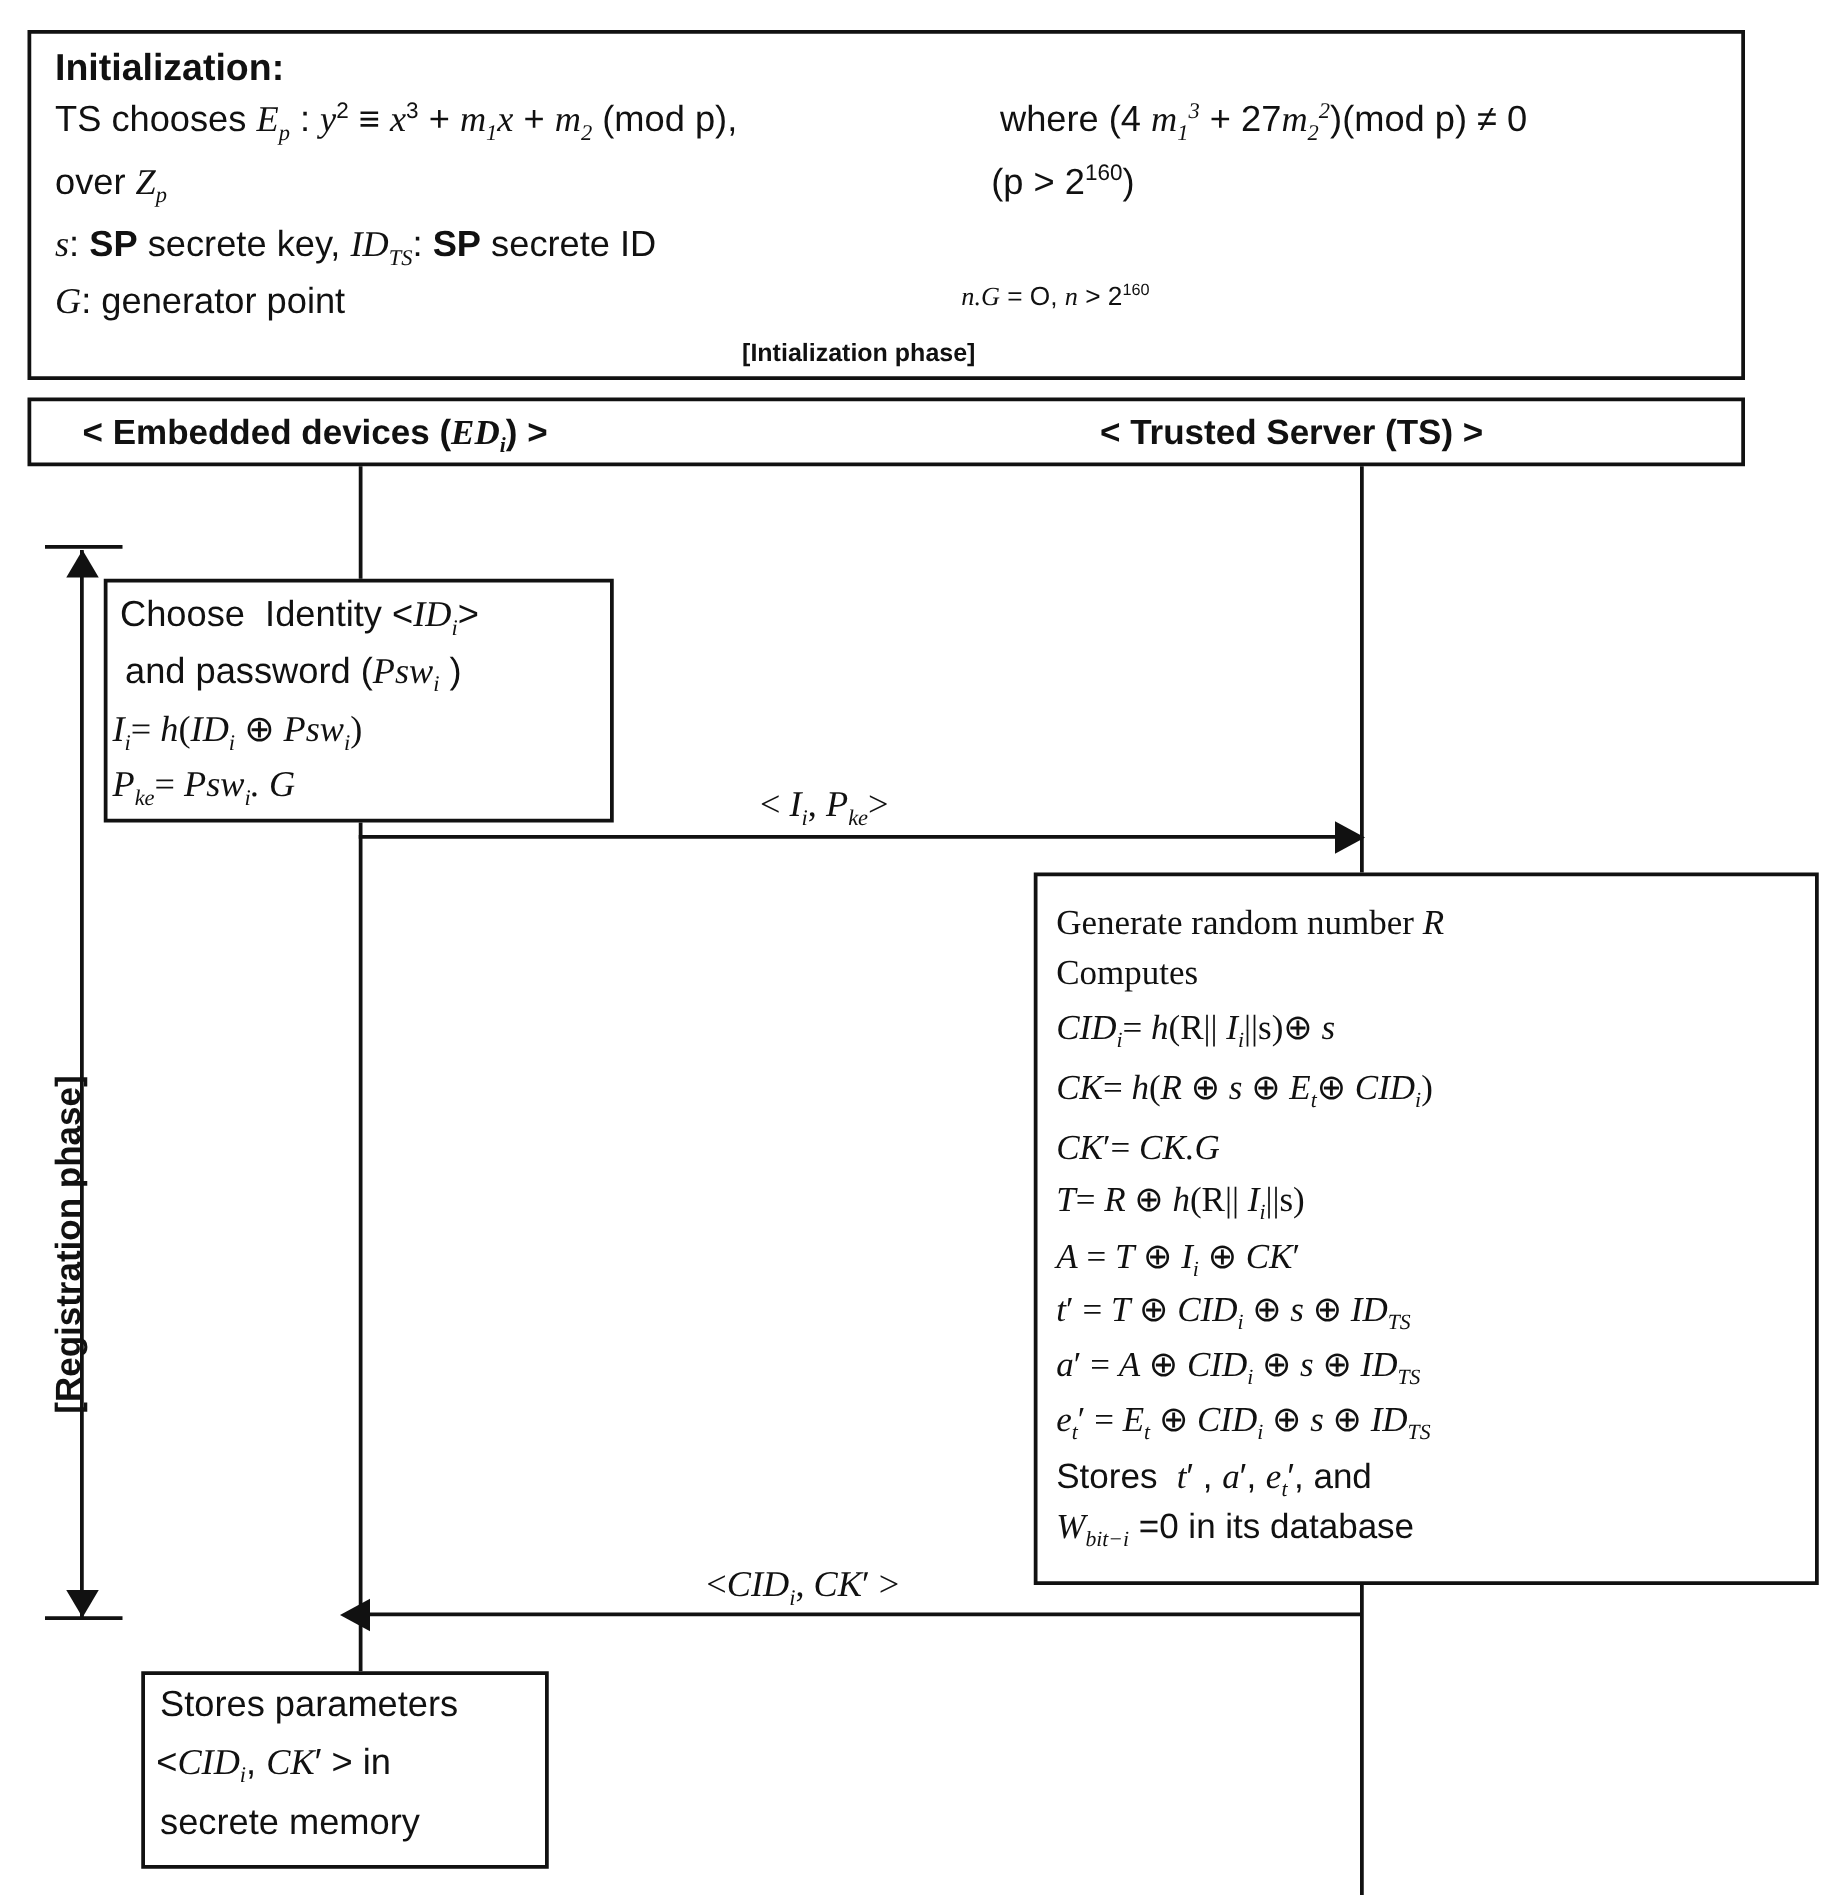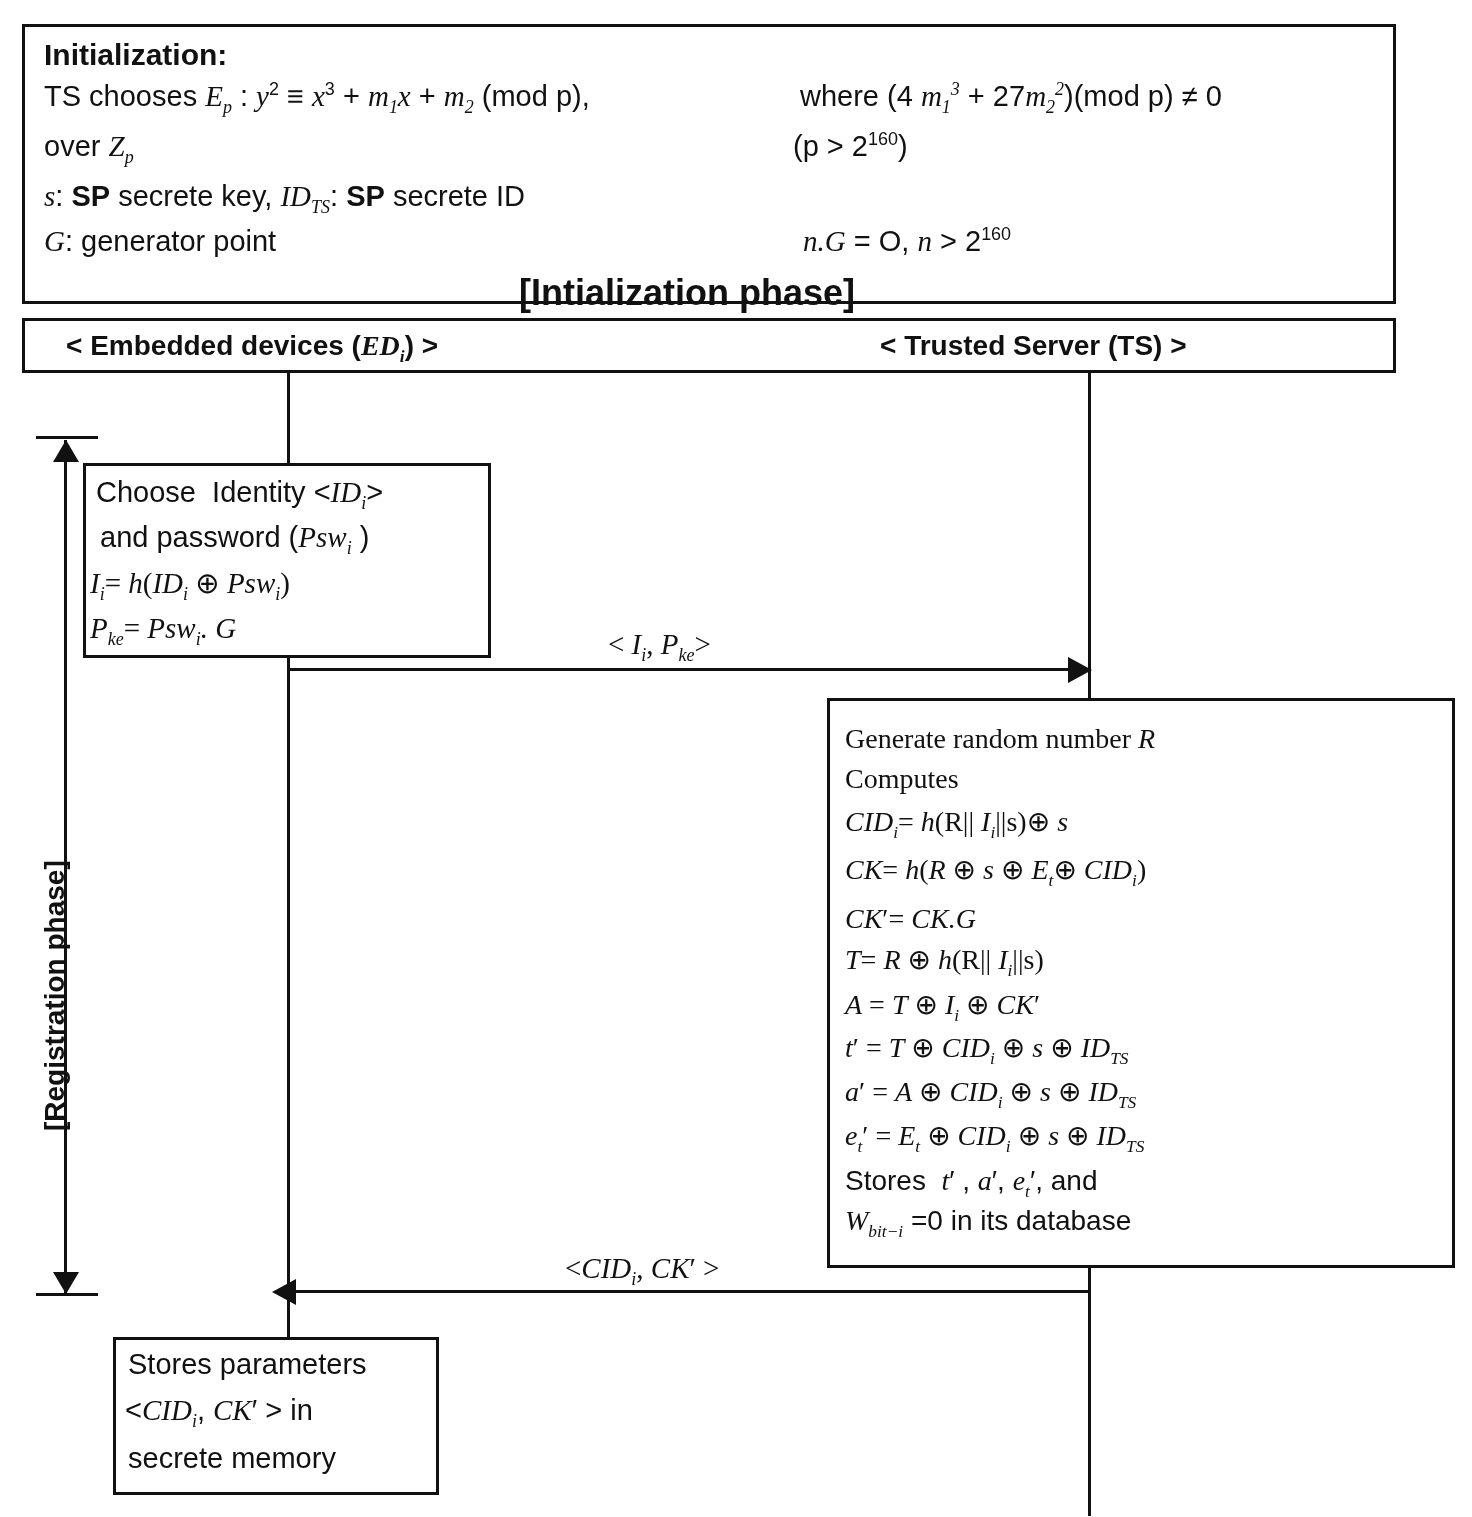--- a/index.html
+++ b/index.html
@@ -59,26 +59,26 @@
     left: 44px; top: 38px;
     font-size: 30px; font-weight: bold;
   }
   #init-l1 { left: 44px; top: 80px; font-size: 29px; }
   #init-l1b { left: 800px; top: 80px; font-size: 29px; }
   #init-l2 { left: 44px; top: 130px; font-size: 29px; }
   #init-l2b { left: 793px; top: 130px; font-size: 29px; }
   #init-l3 { left: 44px; top: 180px; font-size: 29px; }
   #init-l3b { left: 793px; top: 180px; font-size: 29px; }
   #init-l4 { left: 44px; top: 225px; font-size: 29px; }
-  #init-l4b { left: 803px; top: 225px; font-size: 29px; }
+  #init-l4b { left: 769px; top: 225px; font-size: 21px; }
 
   #init-phase-label {
     left: 0; top: 272px; width: 1374px;
     text-align: center; white-space: nowrap;
-    font-size: 36px; font-weight: bold;
+    font-size: 20px; font-weight: bold;
   }
 
   
   #actor-bar {
     left: 22px; top: 318px; width: 1374px; height: 55px;
   }
   #actor-ed {
     left: 66px; top: 330px; font-size: 28px; font-weight: bold;
   }
   #actor-ts {

